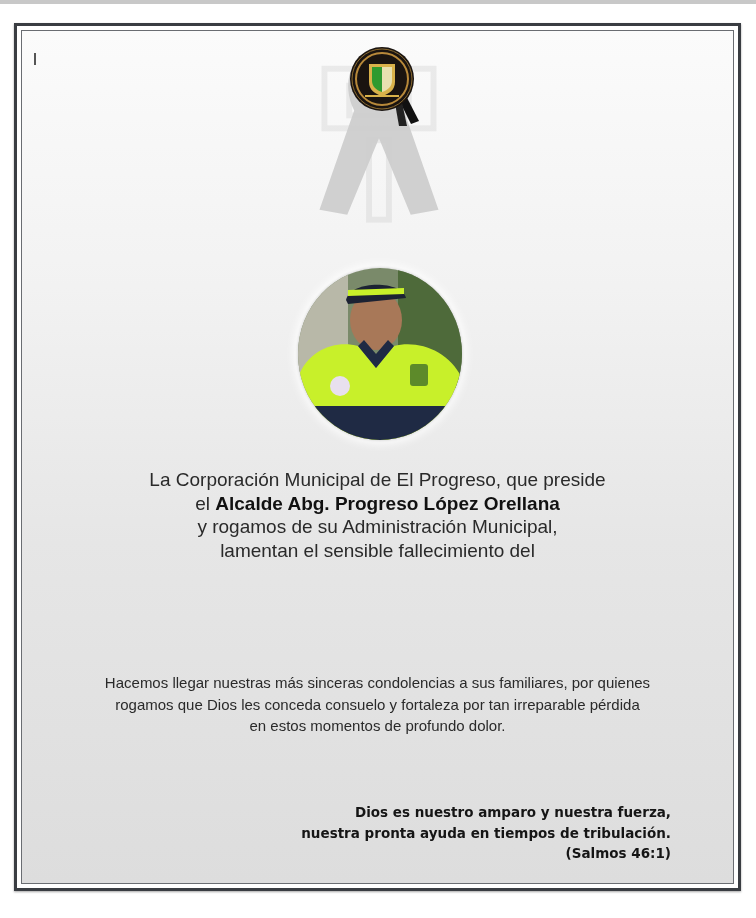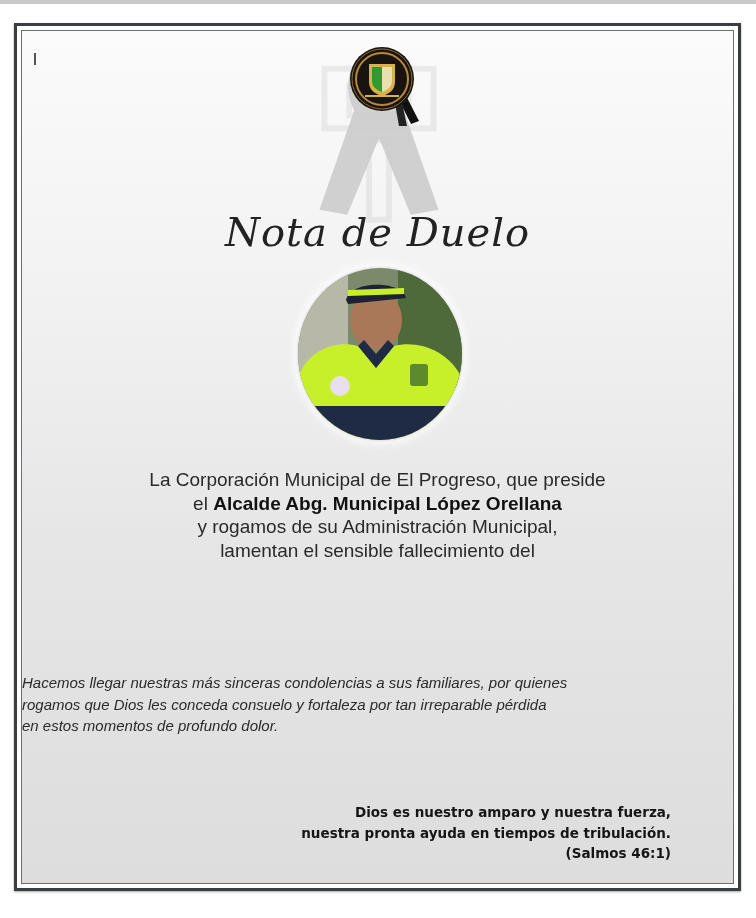--- a/index.html
+++ b/index.html
@@ -50,22 +50,22 @@
     position: absolute; left: 0; right: 0; top: 437px; text-align: center;
     font-size: 19px; line-height: 23.5px; color: #2a2a2a;
   }
   .intro b { color: #111; }
   .name-block {
     position: absolute; left: 0; right: 0; top: 543px; text-align: center;
     font-family: "DejaVu Sans", sans-serif; font-weight: bold;
     font-size: 23.5px; line-height: 32px; color: #111;
   }
   .condolence {
-    position: absolute; left: 0; right: 0; top: 641px; text-align: left;
-    font-size: 15px; line-height: 21.5px; color: #2a2a2a; font-style: italic;
+    position: absolute; left: 0; right: 0; top: 641px; text-align: center;
+    font-size: 15px; line-height: 21.5px; color: #2a2a2a;
   }
   .verse {
     position: absolute; right: 62px; top: 759px; text-align: right;
     font-family: "DejaVu Sans", sans-serif; font-weight: bold;
     font-size: 13.5px; line-height: 20.5px; color: #151515; margin-top: 12px;
   }
 </style>
 </head>
 <body>
 
@@ -89,41 +89,40 @@
       <path d="M50 42 L58 80 L50 80 L44 46 Z" fill="#222"></path>
       <circle cx="33" cy="33" r="32" fill="#1a1410"></circle>
       <circle cx="33" cy="33" r="26" fill="none" stroke="#b8893a" stroke-width="2"></circle>
       <circle cx="33" cy="33" r="30" fill="none" stroke="#8a6a30" stroke-width="1"></circle>
       <path d="M20 18 L46 18 L46 36 C46 44 40 48 33 50 C26 48 20 44 20 36 Z" fill="#d9b24a"></path>
       <path d="M23 21 L33 21 L33 46 C27 44 23 40 23 35 Z" fill="#2f9a2f"></path>
       <path d="M33 21 L43 21 L43 35 C43 40 39 44 33 46 Z" fill="#e8e0b0"></path>
       <path d="M16 50 L50 50" stroke="#d9b24a" stroke-width="2"></path>
     </svg>
 
-    <div class="title">Nota de Duelo</div>
 
     <div class="portrait">
       <svg width="164" height="172" viewBox="0 0 164 172">
         <rect width="164" height="172" fill="#7a8a6a"></rect>
         <rect x="100" y="0" width="64" height="120" fill="#4e6a3a"></rect>
         <rect x="0" y="0" width="50" height="110" fill="#b8b8a8"></rect>
         <ellipse cx="78" cy="52" rx="26" ry="30" fill="#a87858"></ellipse>
         <path d="M48 32 C52 12 104 12 108 30 L 50 36 Z" fill="#1c2233"></path>
         <path d="M50 28 L106 26 L106 20 L50 22 Z" fill="#c8f02a"></path>
         <path d="M0 110 C10 80 40 72 60 78 L78 100 L96 78 C120 72 150 82 164 110 L164 172 L0 172 Z" fill="#c8f02a"></path>
         <path d="M0 138 L164 138 L164 172 L0 172 Z" fill="#1f2a44"></path>
         <path d="M60 78 L78 100 L96 78 L90 72 L78 86 L66 72 Z" fill="#1f2a44"></path>
         <rect x="112" y="96" width="18" height="22" rx="3" fill="#5d8a2a"></rect>
         <circle cx="42" cy="118" r="10" fill="#e8e0ee"></circle>
       </svg>
     </div>
 
     <div class="intro">
       <div>La Corporación Municipal de El Progreso, que preside</div>
-      <div><span>el </span><b>Alcalde Abg. Municipal López Orellana</b></div>
+      <div><span>el </span><b>Alcalde Abg. Progreso López Orellana</b></div>
       <div>y rogamos de su Administración Municipal,</div>
       <div>lamentan el sensible fallecimiento del</div>
     </div>
 
 
     <div class="condolence">
       <div>Hacemos llegar nuestras más sinceras condolencias a sus familiares, por quienes</div>
       <div>rogamos que Dios les conceda consuelo y fortaleza por tan irreparable pérdida</div>
       <div>en estos momentos de profundo dolor.</div>
     </div>

